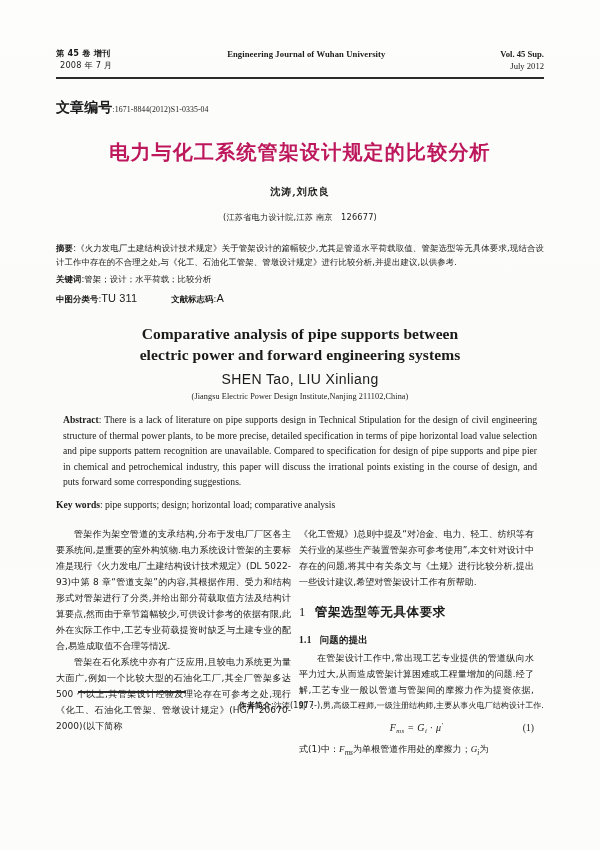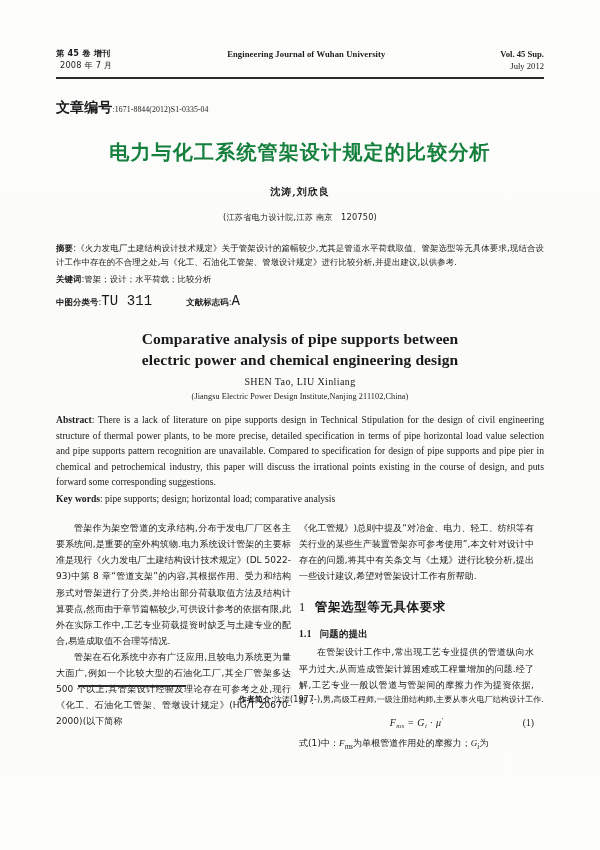--- a/index.html
+++ b/index.html
@@ -91,21 +91,21 @@
   }
 
   
   .cn-title {
     text-align: center;
     font-family: "DejaVu Sans", sans-serif;
     font-weight: bold;
     font-size: 20px;
     letter-spacing: 1.2px;
     margin: 22px 0 0 0;
-    color: #15803d;
+    color: #be185d;
   }
   .cn-authors {
     text-align: center;
     font-family: "DejaVu Serif", serif;
     font-weight: bold;
     font-size: 10px;
     letter-spacing: 1px;
     margin-top: 19px;
   }
   .cn-affil {
@@ -123,60 +123,60 @@
     font-size: 8.4px;
     line-height: 1.72;
     text-align: justify;
     letter-spacing: .1px;
   }
   .cn-abs .lbl { font-weight: bold; }
   .cn-abs p { margin: 0; }
   .cn-abs .kw { margin-top: 2px; }
   .cn-abs .clc { margin-top: 3px; }
   .cn-abs .clc .val {
-    font-family: Liberation Mono, monospace;
-    font-size: 14px;
+    font-family: Liberation Sans, sans-serif;
+    font-size: 11px;
   }
   .cn-abs .clc .gap { display: inline-block; width: 34px; }
 
   
   .en-title {
     text-align: center;
     font-family: "Liberation Serif", serif;
     font-weight: bold;
     font-size: 15.5px;
     line-height: 1.32;
     margin: 16px 46px 0 46px;
     letter-spacing: .1px;
   }
   .en-authors {
     text-align: center;
-    font-family: Liberation Serif, serif;
-    font-size: 10px;
+    font-family: Liberation Sans, sans-serif;
+    font-size: 14px;
     margin-top: 6px;
     letter-spacing: .4px;
   }
   .en-affil {
     text-align: center;
     font-family: "Liberation Serif", serif;
     font-size: 8.2px;
     margin-top: 5px;
     letter-spacing: .1px;
   }
 
   
   .en-abs {
     margin: 11px 56px 0 56px;
     font-family: "Liberation Serif", serif;
     font-size: 9.6px;
     line-height: 1.62;
     text-align: justify;
     text-justify: inter-word;
   }
-  .en-abs p { margin: 0; }
+  .en-abs p { margin: 7px; }
   .en-abs b { font-weight: bold; }
   .en-kw {
     margin: 1px 56px 0 56px;
     font-family: "Liberation Serif", serif;
     font-size: 9.6px;
     line-height: 1.62;
   }
 
   
   .body-cols {
@@ -293,31 +293,31 @@
     </div>
   </div>
   <div class="rule-top"></div>
 
   <div class="artno">
     <b>文章编号</b><span>:</span><span>1671-8844(2012)S1-0335-04</span>
   </div>
 
   <div class="cn-title">电力与化工系统管架设计规定的比较分析</div>
   <div class="cn-authors">沈涛,刘欣良</div>
-  <div class="cn-affil">(江苏省电力设计院,江苏 南京　120750)</div>
+  <div class="cn-affil">(江苏省电力设计院,江苏 南京　126677)</div>
 
   <div class="cn-abs">
     <p><span class="lbl">摘要</span>:<span>《火力发电厂土建结构设计技术规定》关于管架设计的篇幅较少,尤其是管道水平荷载取值、管架选型等无具体要求,现结合设计工作中存在的不合理之处,与《化工、石油化工管架、管墩设计规定》进行比较分析,并提出建议,以供参考.</span></p>
     <p class="kw"><span class="lbl">关键词</span>:<span>管架；设计；水平荷载；比较分析</span></p>
     <p class="clc"><span class="lbl">中图分类号</span>:<span class="val">TU 311</span><span class="gap"></span><span class="lbl">文献标志码</span>:<span class="val">A</span></p>
   </div>
 
   <div class="en-title">
     <div>Comparative analysis of pipe supports between</div>
-    <div>electric power and chemical engineering design</div>
+    <div>electric power and forward engineering systems</div>
   </div>
   <div class="en-authors">SHEN Tao, LIU Xinliang</div>
   <div class="en-affil">(Jiangsu Electric Power Design Institute,Nanjing 211102,China)</div>
 
   <div class="en-abs">
     <p><b>Abstract</b><span>: There is a lack of literature on pipe supports design in Technical Stipulation for the design of civil engineering structure of thermal power plants, to be more precise, detailed specification in terms of pipe horizontal load value selection and pipe supports pattern recognition are unavailable. Compared to specification for design of pipe supports and pipe pier in chemical and petrochemical industry, this paper will discuss the irrational points existing in the course of design, and puts forward some corresponding suggestions.</span></p>
   </div>
   <div class="en-kw">
     <b>Key words</b><span>: pipe supports; design; horizontal load; comparative analysis</span>
   </div>

